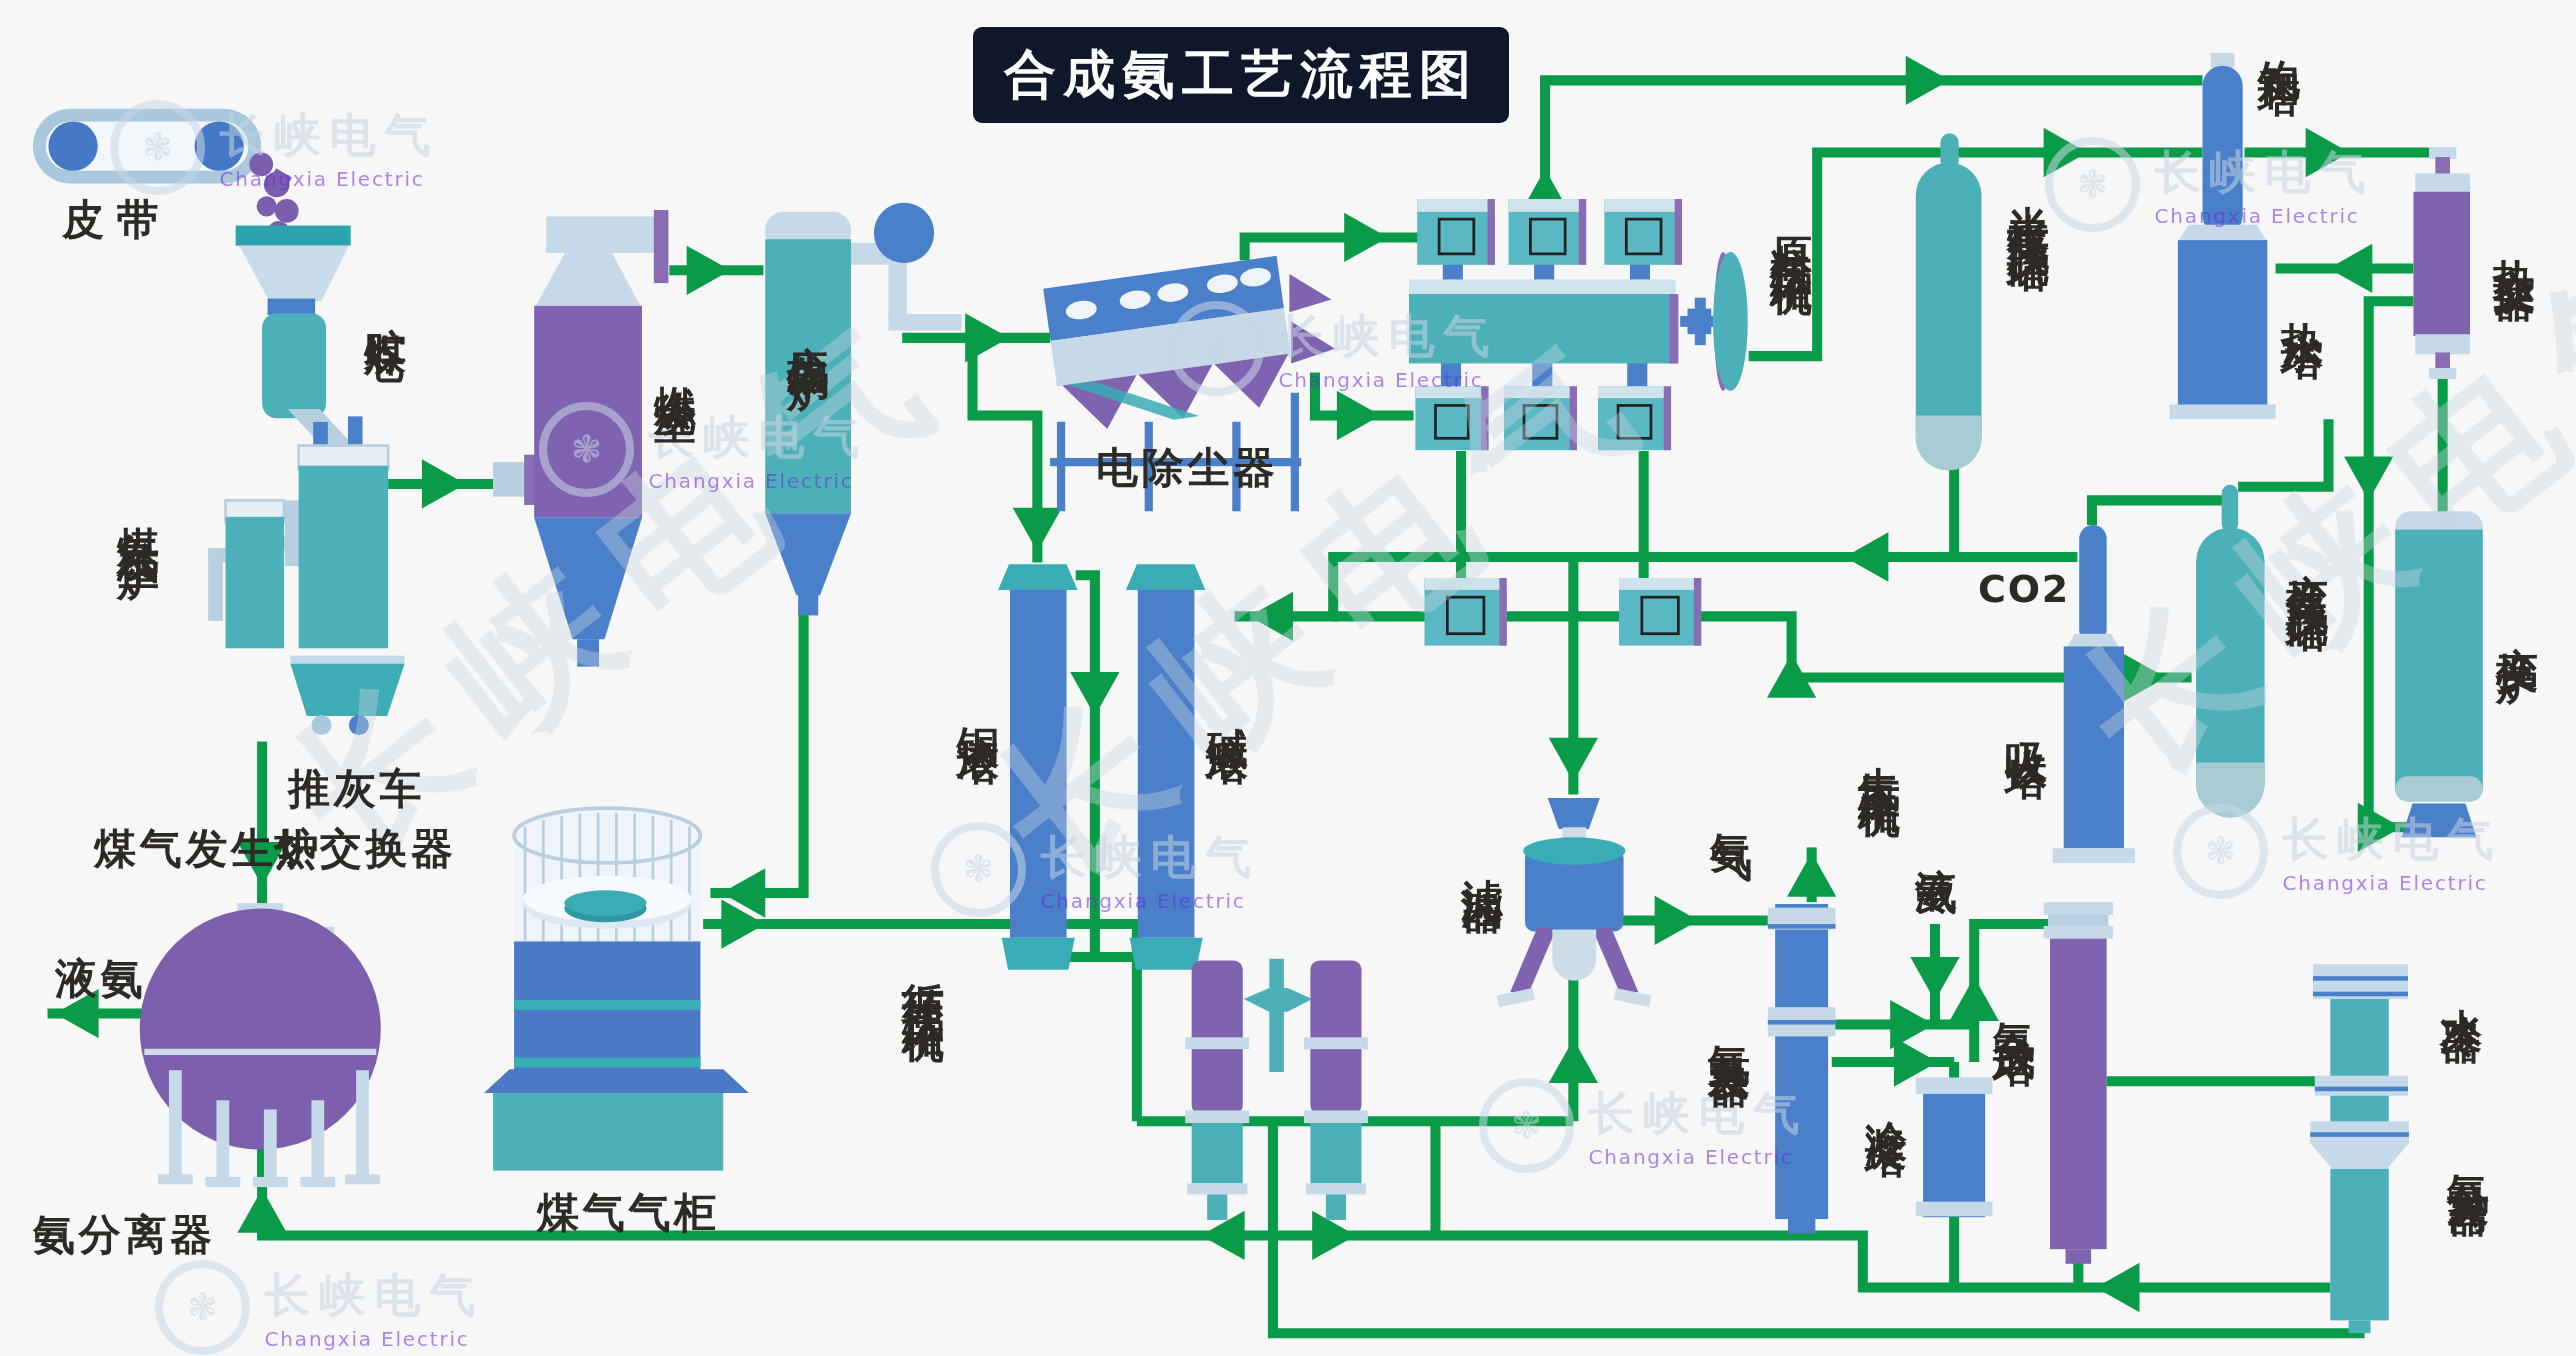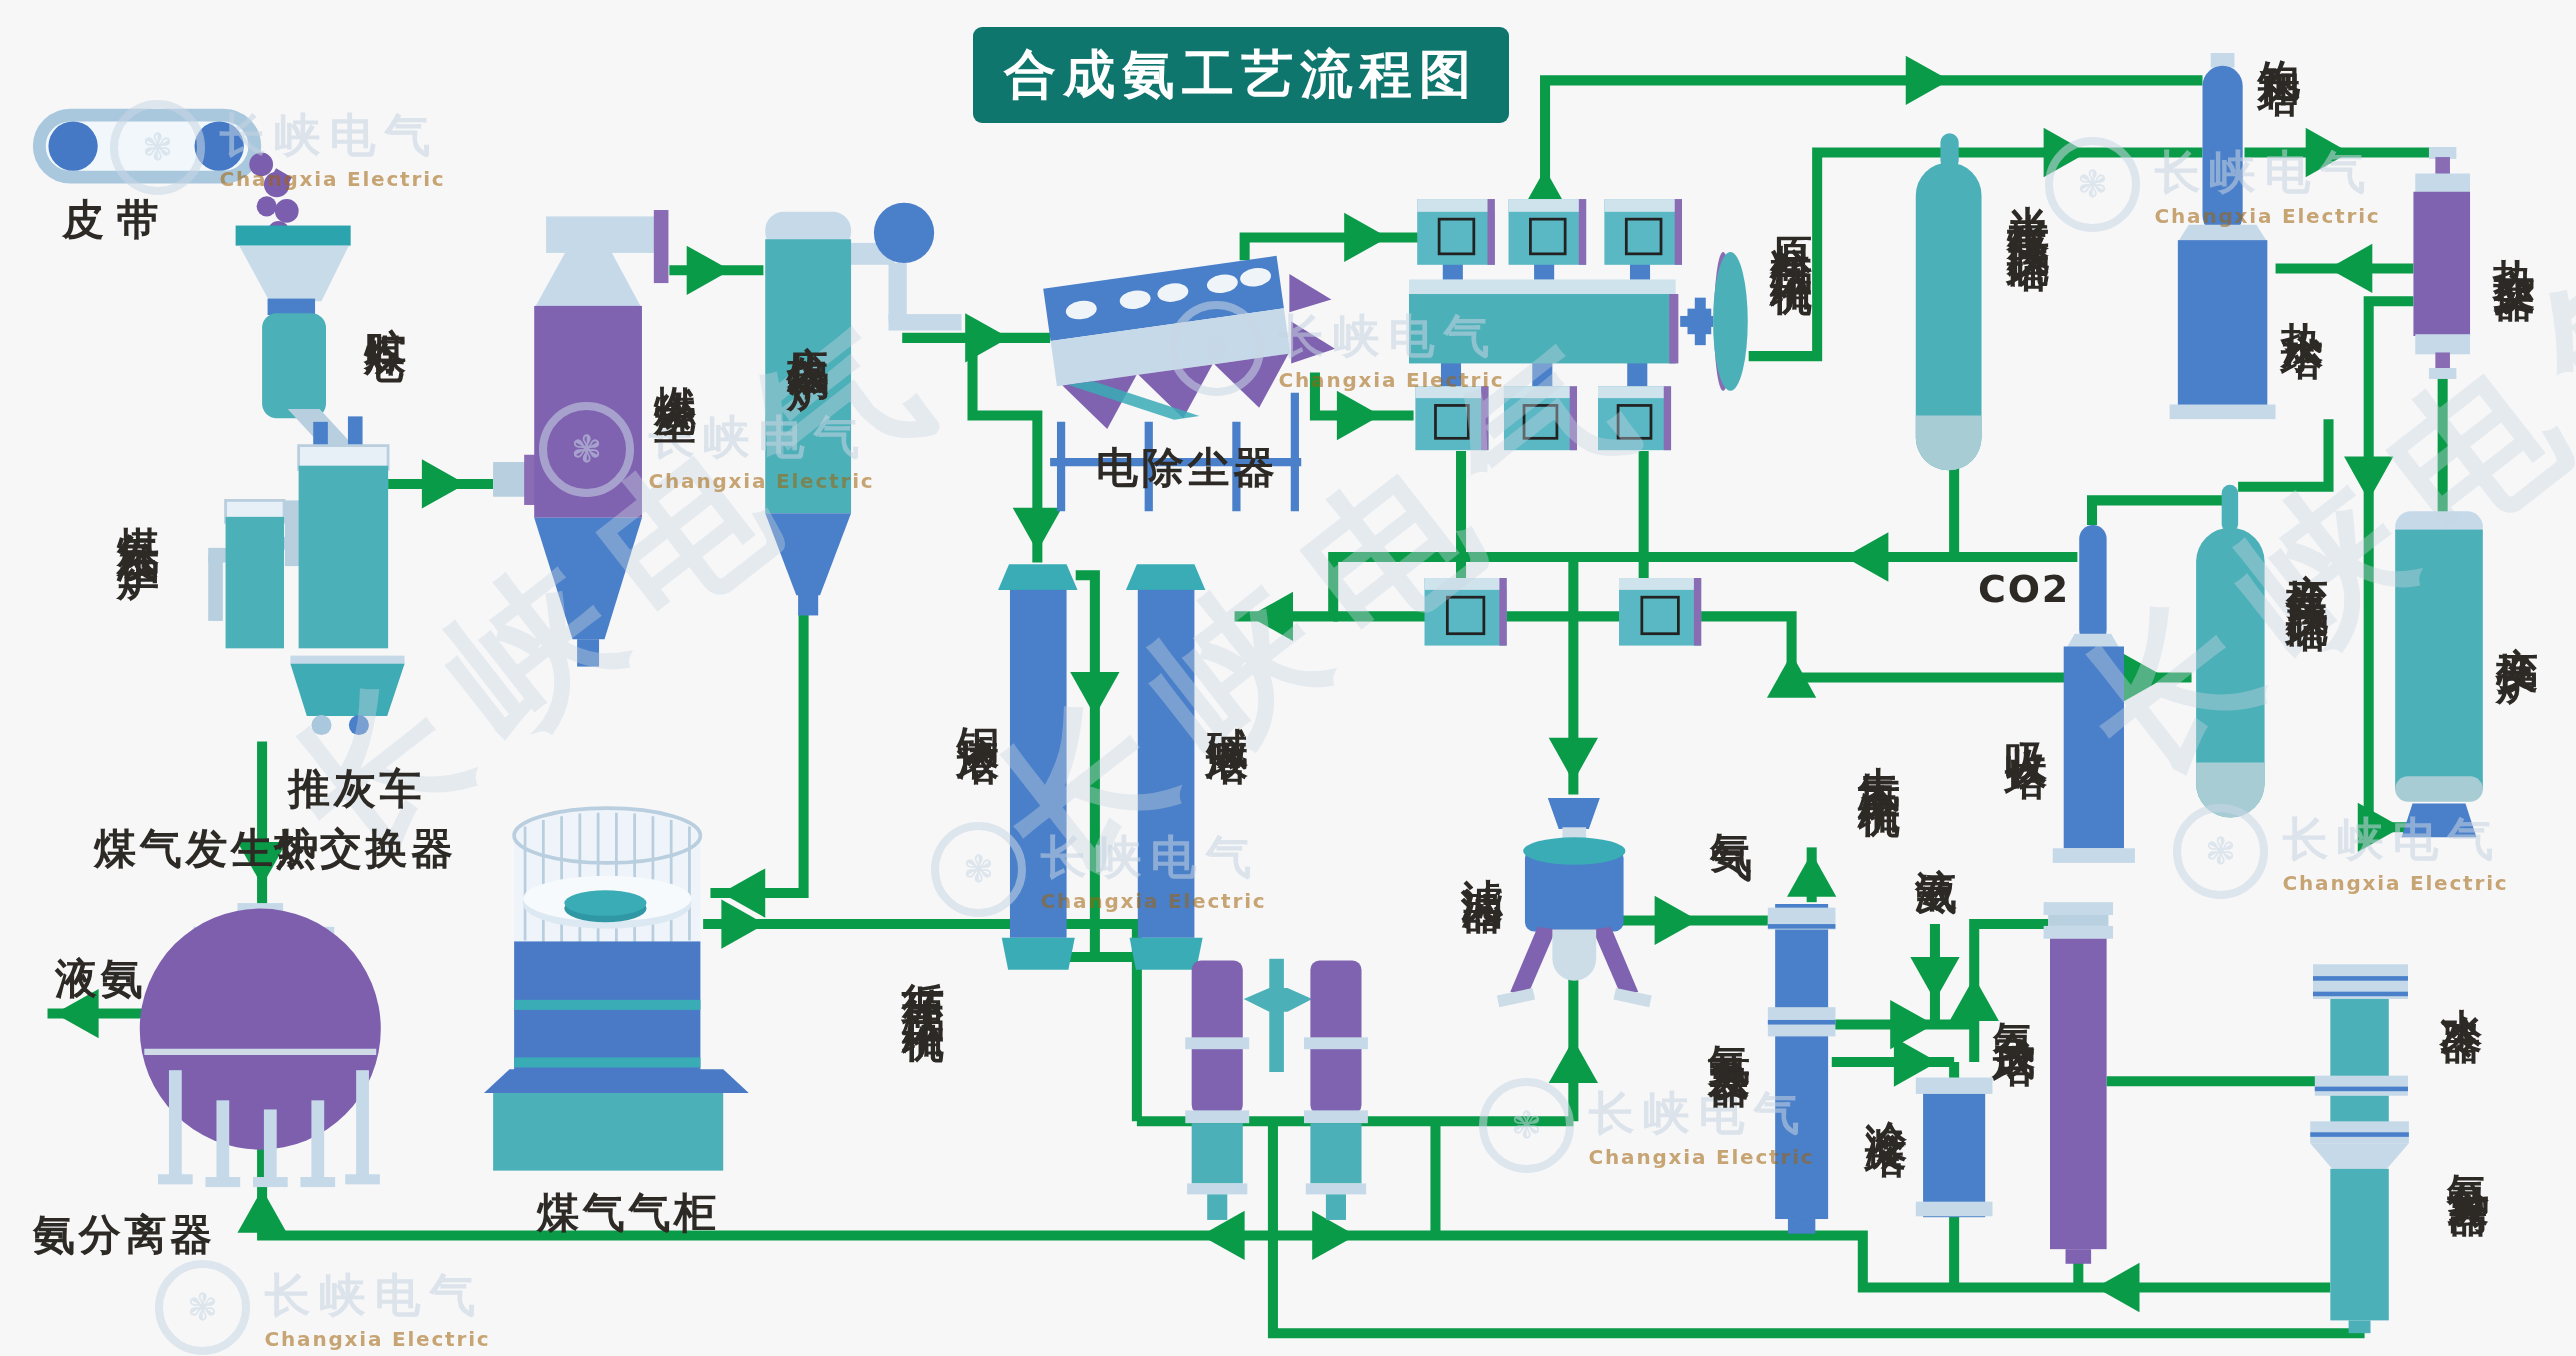--- a/index.html
+++ b/index.html
@@ -2,28 +2,28 @@
 <html style="font-size:14.6px"><head>
 <meta charset="utf-8">
 <style>
   html,body{margin:0;padding:0;}
   body{font-family:"DejaVu Sans","Liberation Sans",sans-serif;}
   #stage{position:relative;width:2576px;height:1356px;background:#f7f7f8;overflow:hidden;}
   svg{position:absolute;left:0;top:0;}
   .lbl{position:absolute;font-weight:700;font-size:42px;color:#2d2a26;line-height:1.12;letter-spacing:3.7px;white-space:pre;z-index:30;}
   .v{writing-mode:vertical-rl;text-orientation:upright;letter-spacing:7.3px;}
   .small{font-size:38px;}
-  .title{position:absolute;left:973px;top:27px;background:#0f766e;color:#ffffff;
+  .title{position:absolute;left:973px;top:27px;background:#0f172a;color:#ffffff;
          font-size:52px;font-weight:700;padding:12.8px 31px;border-radius:9px;
          letter-spacing:7.3px;z-index:40;}
   .wm{position:absolute;display:flex;align-items:center;gap:14.6px;opacity:.55;z-index:5;}
   .wm .ring{width:79px;height:79px;border:8.2px solid #c9d7e5;border-radius:50%;flex:none;
             display:flex;align-items:center;justify-content:center;color:#c9d7e5;font-size:37px;font-weight:700;}
   .wm .t1{font-size:46px;font-weight:800;letter-spacing:9px;color:#c6d4e2;}
-  .wm .t2{font-size:20px;font-weight:700;letter-spacing:1.8px;color:#a16207;margin-top:12px;}
+  .wm .t2{font-size:20px;font-weight:400;letter-spacing:1.8px;color:#6d28d9;margin-top:12px;}
   .wmbig{position:absolute;font-size:160px;font-weight:800;letter-spacing:33px;color:#c9d6e3;
          opacity:.38;transform:rotate(-38deg);z-index:4;white-space:nowrap;}
 </style>
 </head>
 <body>
 
 <div id="stage">
 
   <div class="wmbig" style="left:237px;top:475px;">长峡电气</div>
   <div class="wmbig" style="left:941px;top:493px;">长峡电气</div>

